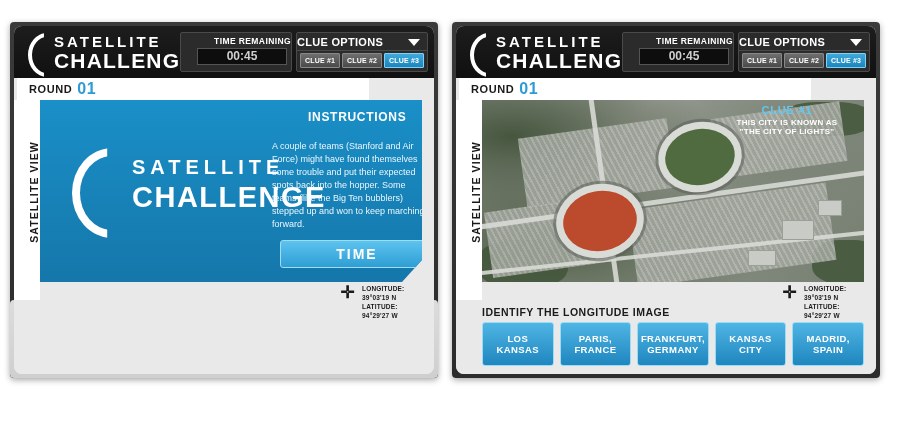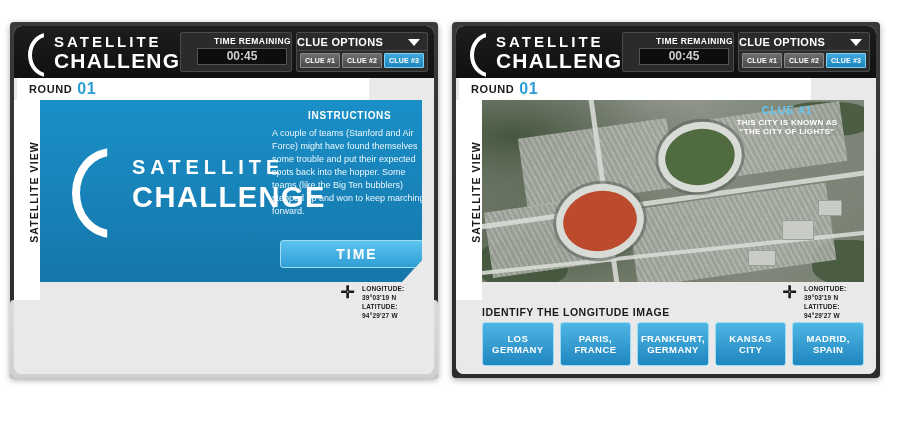--- a/index.html
+++ b/index.html
@@ -262,22 +262,22 @@
     font-weight: bold;
     margin-top: 2px;
   }
 
   .instr {
     position: absolute;
     left: 232px; top: 10px;
     width: 160px;
   }
   .instr h3 {
-    margin: 0 0 6px 0;
-    font-size: 10px;
+    margin: 0 0 16px 0;
+    font-size: 12px;
     letter-spacing: .7px;
     color: #ffffff;
     font-weight: bold;
     padding-left: 36px;
   }
   .instr p {
     margin: 0;
     font-size: 9px;
     line-height: 13px;
     color: #eaf6fd;
@@ -619,21 +619,21 @@
             <div>
               <span class="k">LATITUDE:</span>
               <span>94°29'27 W</span>
             </div>
           </div>
         </div>
 
         <div class="identify">IDENTIFY THE LONGITUDE IMAGE</div>
 
         <div class="answers">
-          <div class="ans">LOS GERMANY</div>
+          <div class="ans">LOS KANSAS</div>
           <div class="ans">PARIS,<br>FRANCE</div>
           <div class="ans">FRANKFURT,<br>GERMANY</div>
           <div class="ans">KANSAS CITY</div>
           <div class="ans">MADRID,<br>SPAIN</div>
         </div>
       </div>
     </div>
   </div>
 
 </div>

